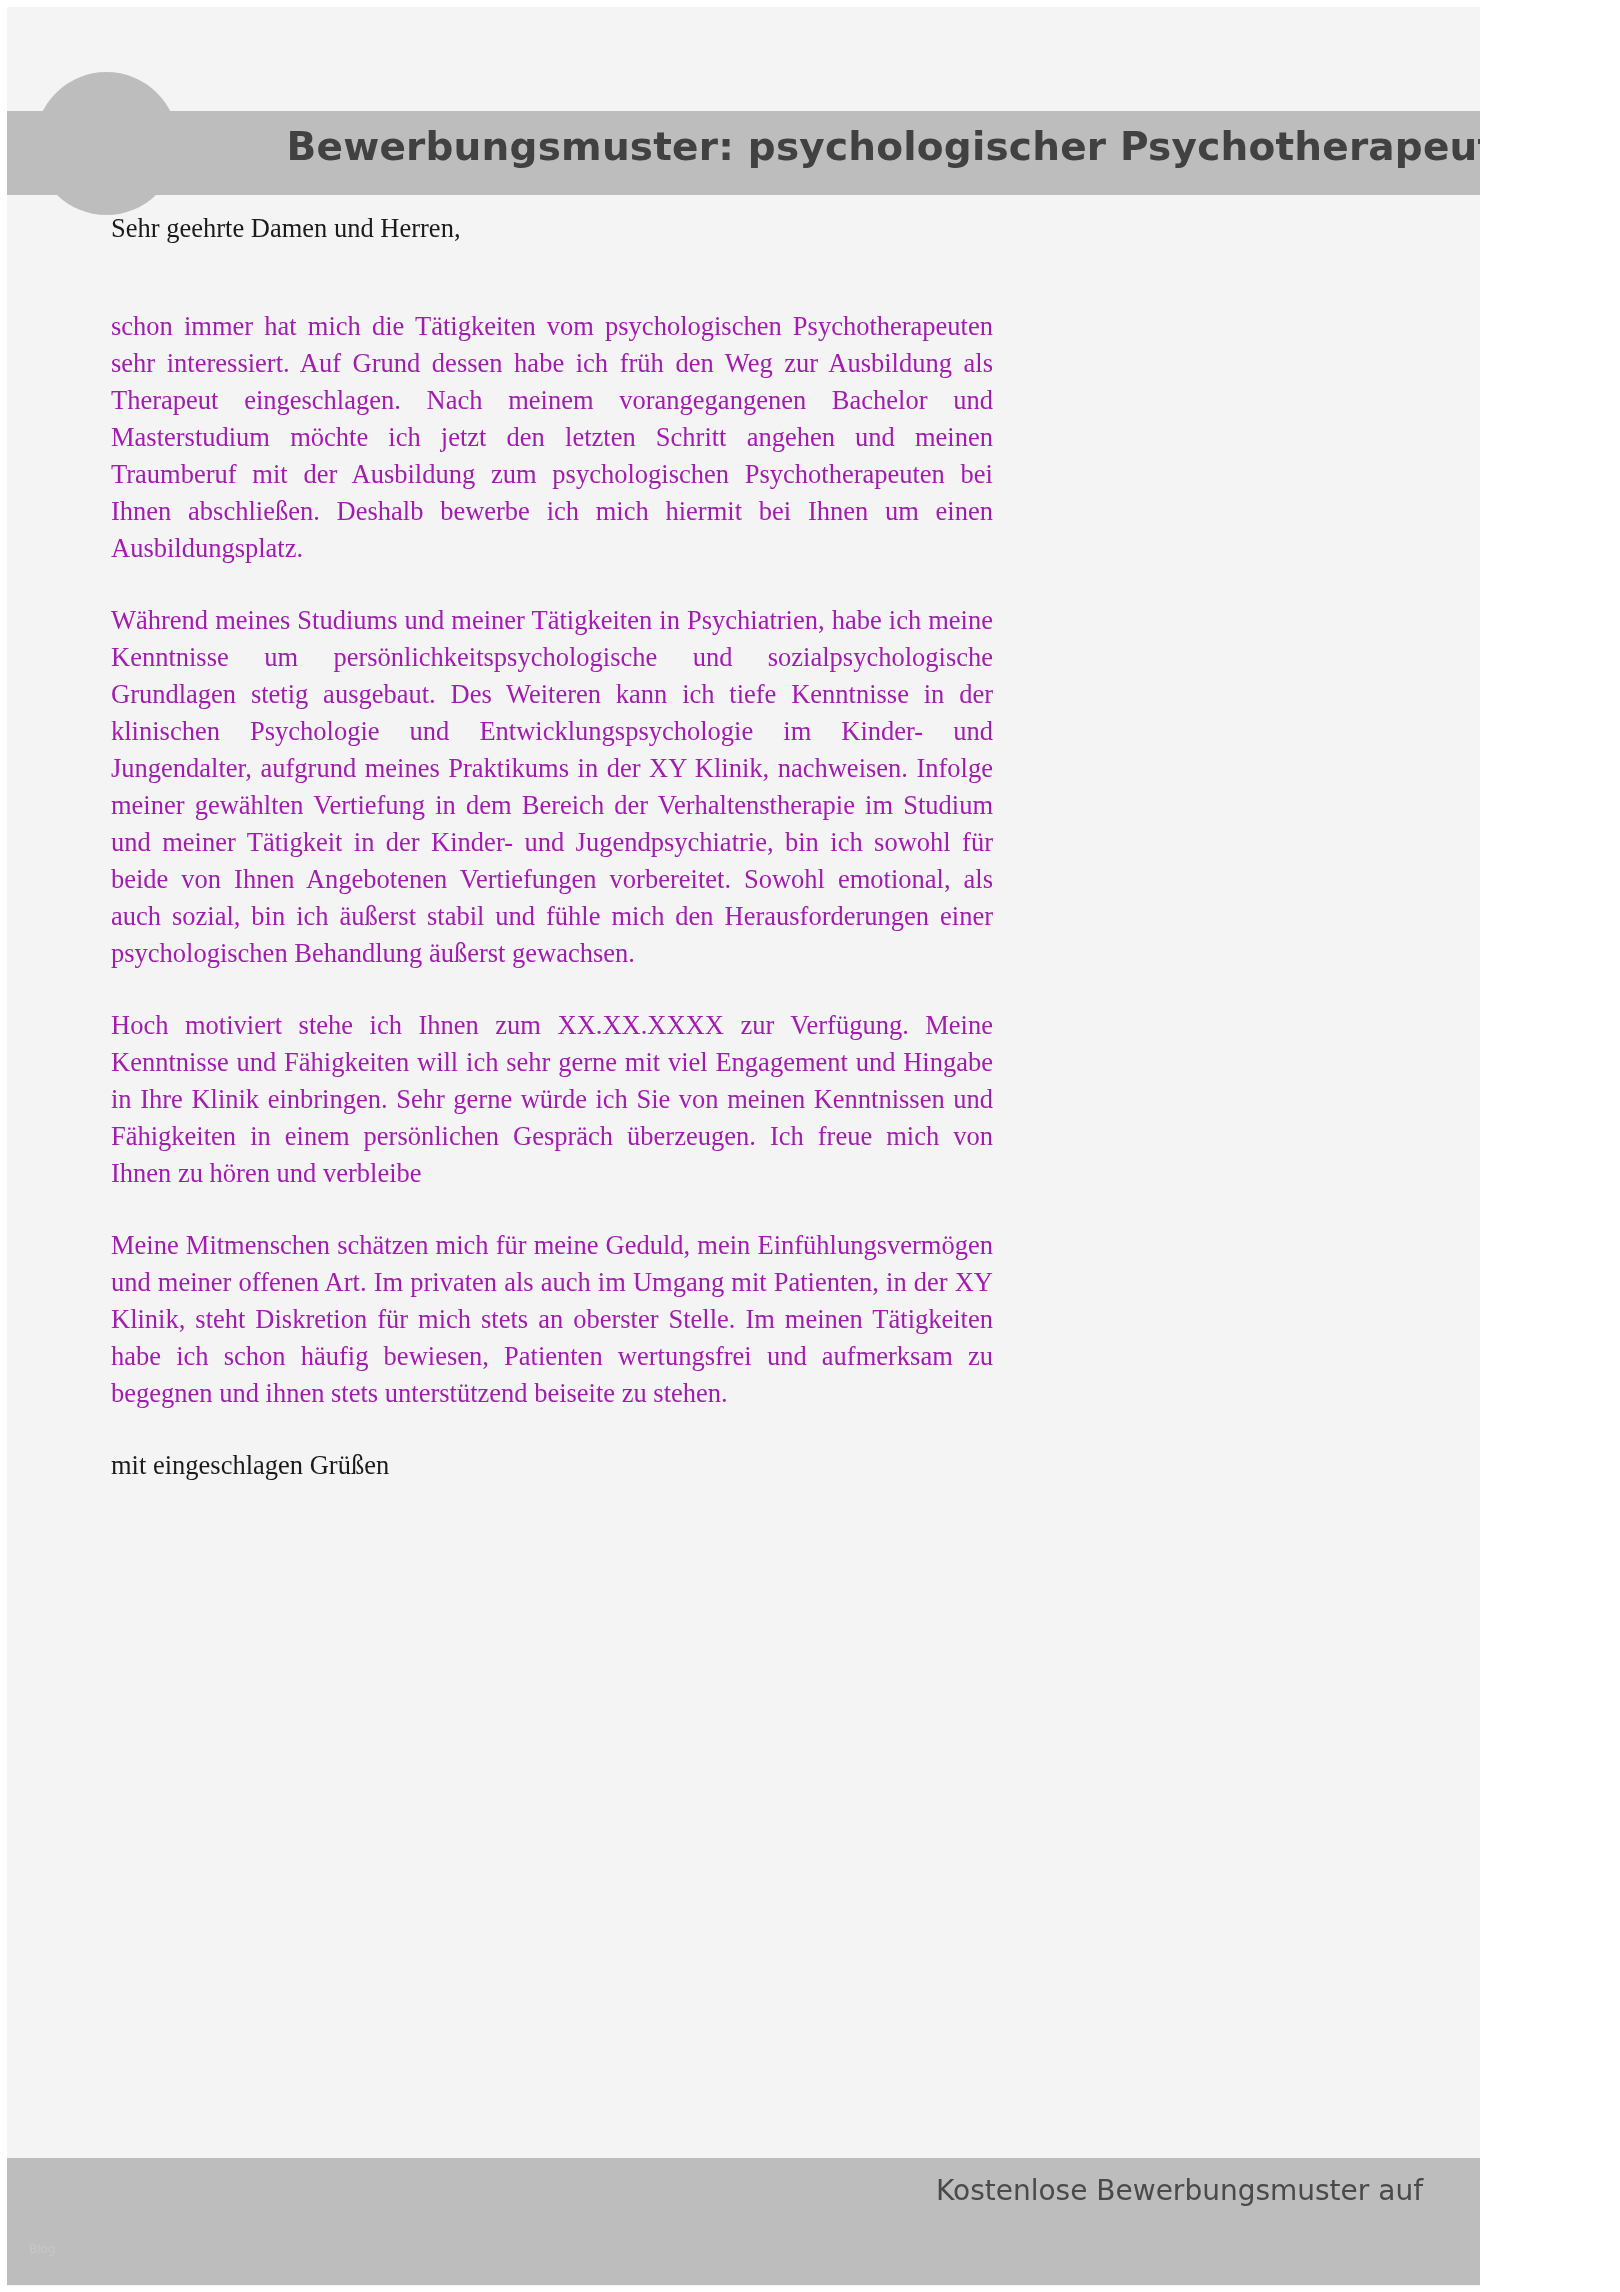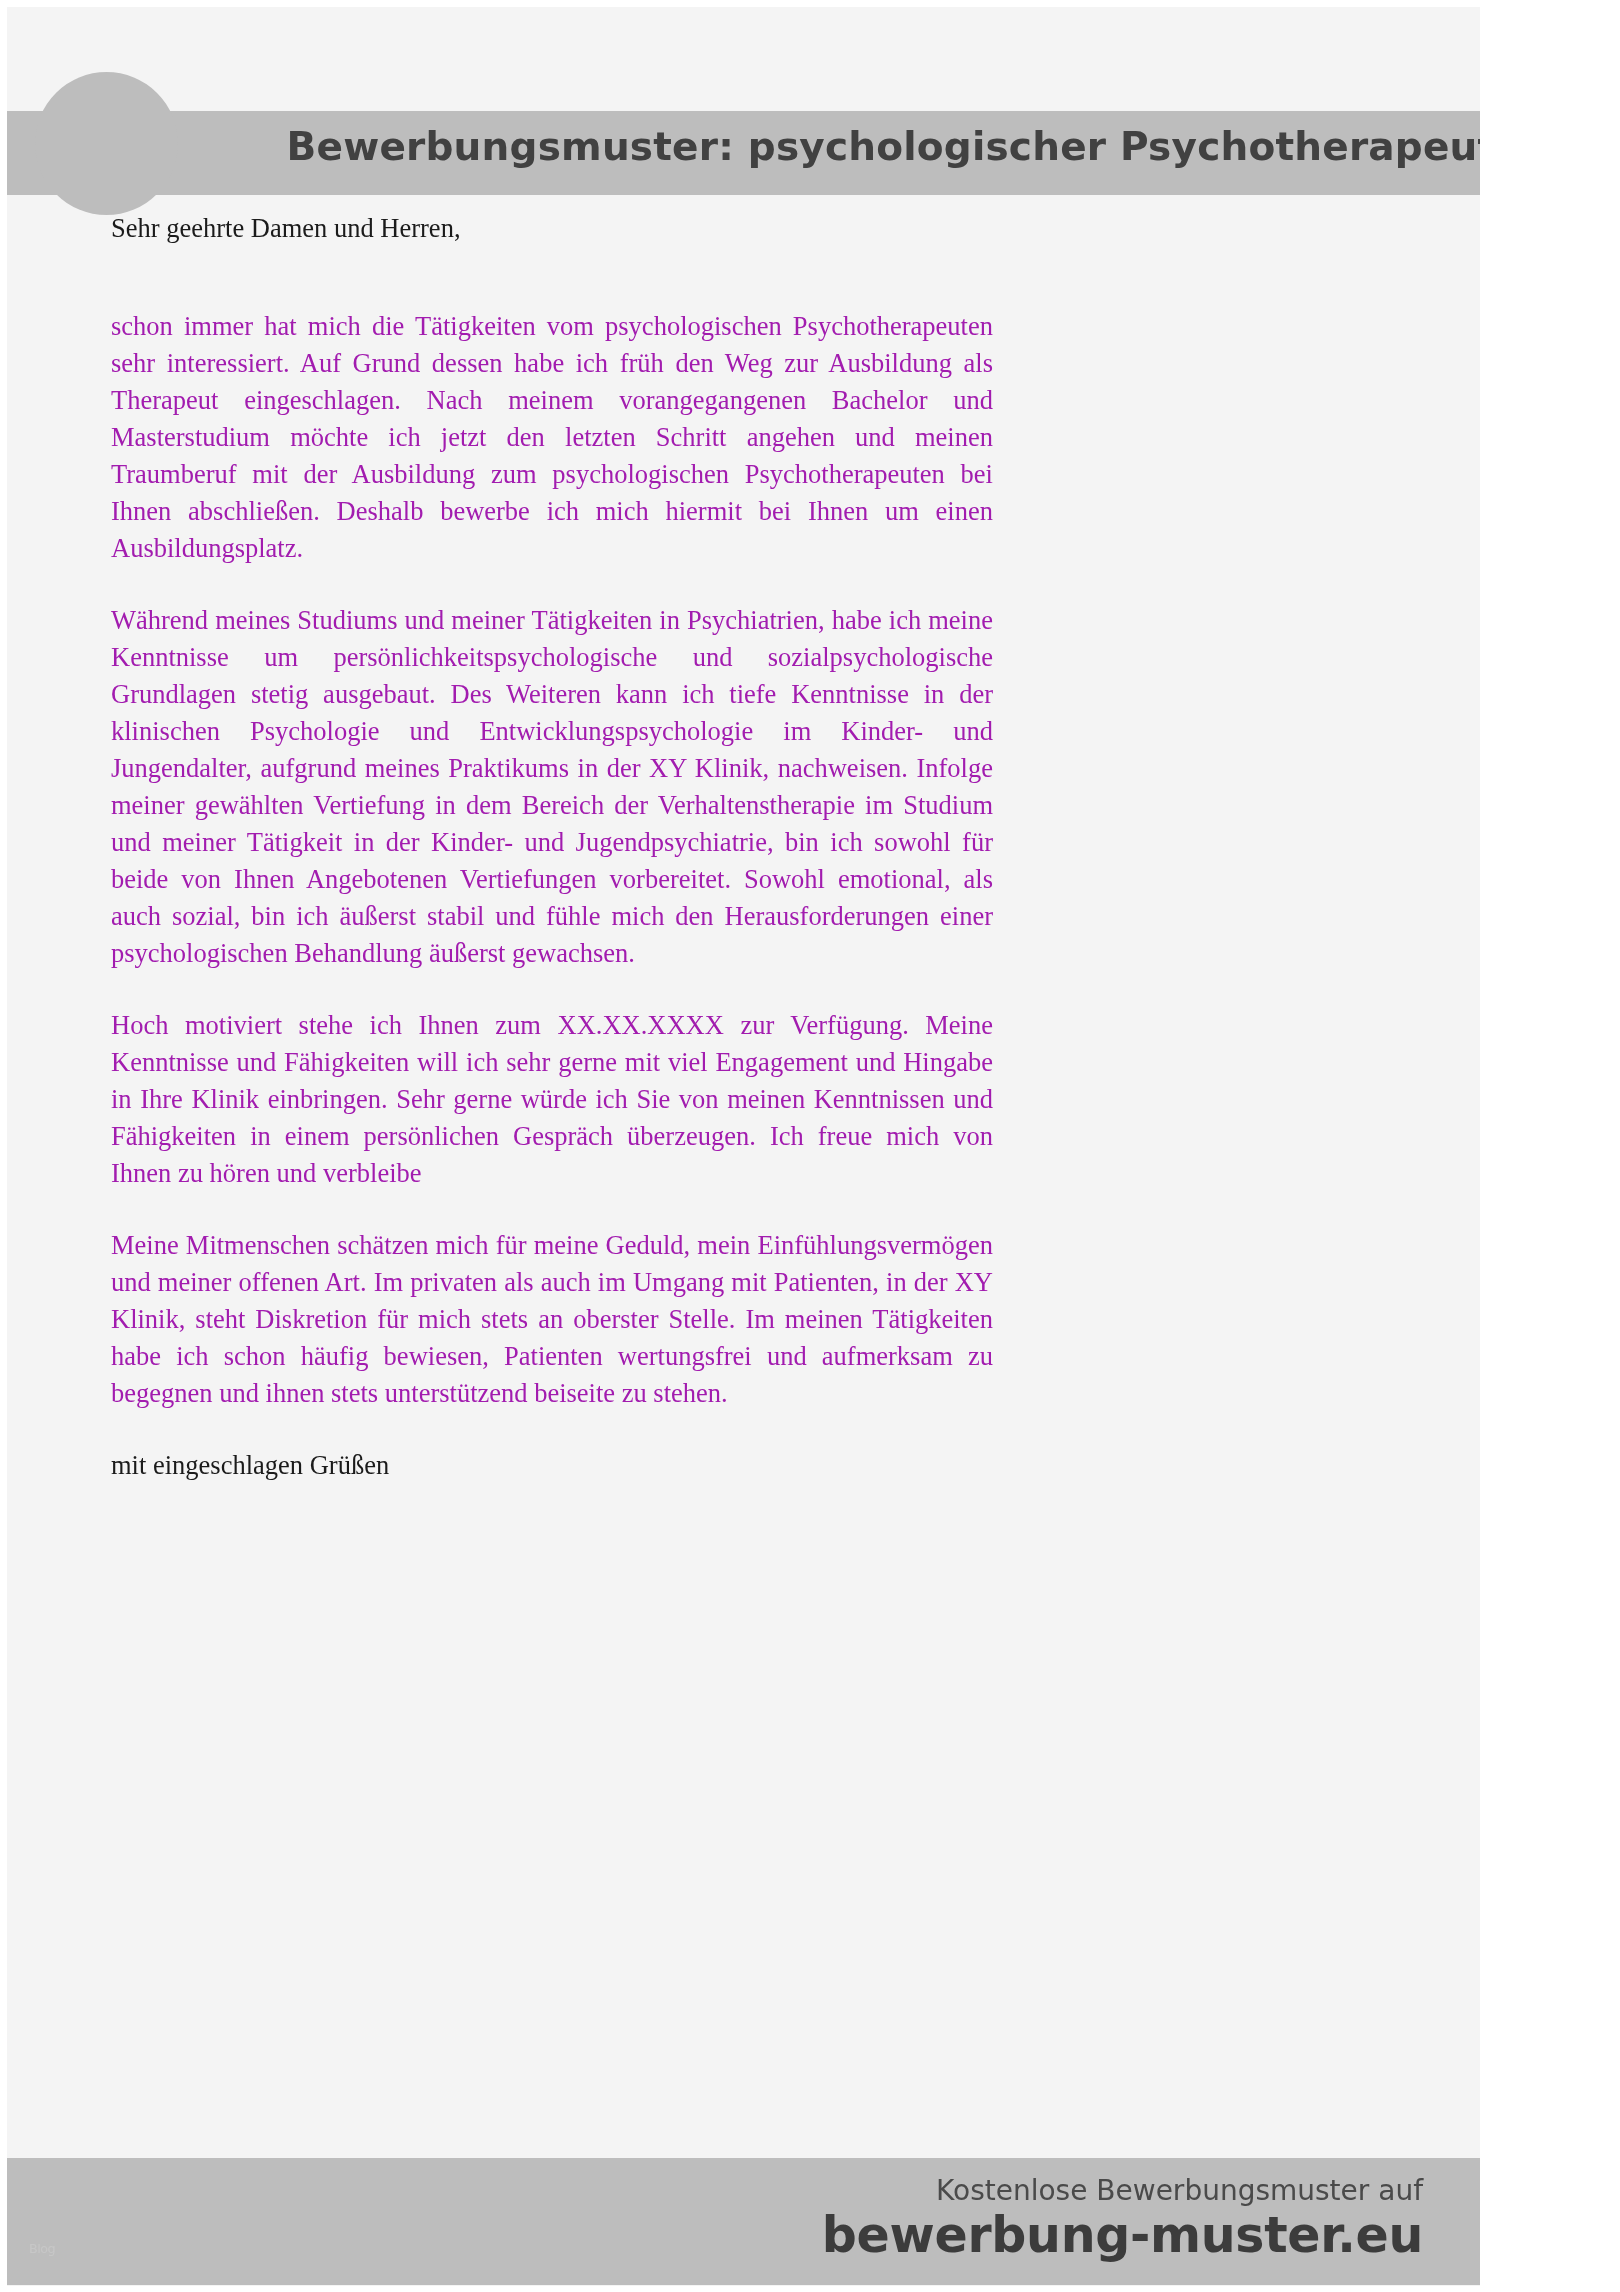--- a/index.html
+++ b/index.html
@@ -176,18 +176,17 @@
 
     <p class="para">Hoch motiviert stehe ich Ihnen zum XX.XX.XXXX zur Verfügung. Meine Kenntnisse und Fähigkeiten will ich sehr gerne mit viel Engagement und Hingabe in Ihre Klinik einbringen. Sehr gerne würde ich Sie von meinen Kenntnissen und Fähigkeiten in einem persönlichen Gespräch überzeugen. Ich freue mich von Ihnen zu hören und verbleibe</p>
 
     <p class="para">Meine Mitmenschen schätzen mich für meine Geduld, mein Einfühlungsvermögen und meiner offenen Art. Im privaten als auch im Umgang mit Patienten, in der XY Klinik, steht Diskretion für mich stets an oberster Stelle. Im meinen Tätigkeiten habe ich schon häufig bewiesen, Patienten wertungsfrei und aufmerksam zu begegnen und ihnen stets unterstützend beiseite zu stehen.</p>
 
     <p class="closing">mit eingeschlagen Grüßen</p>
   </div>
 
   <div id="footer-bar"></div>
   <div id="footer-tagline">Kostenlose Bewerbungsmuster auf</div>
-  <div id="footer-domain">bewerbung-muster.eu</div>
   <div id="footer-watermark">Blog</div>
 
   <div id="page-frame"></div>
 </div>
 
 
 </body></html>

